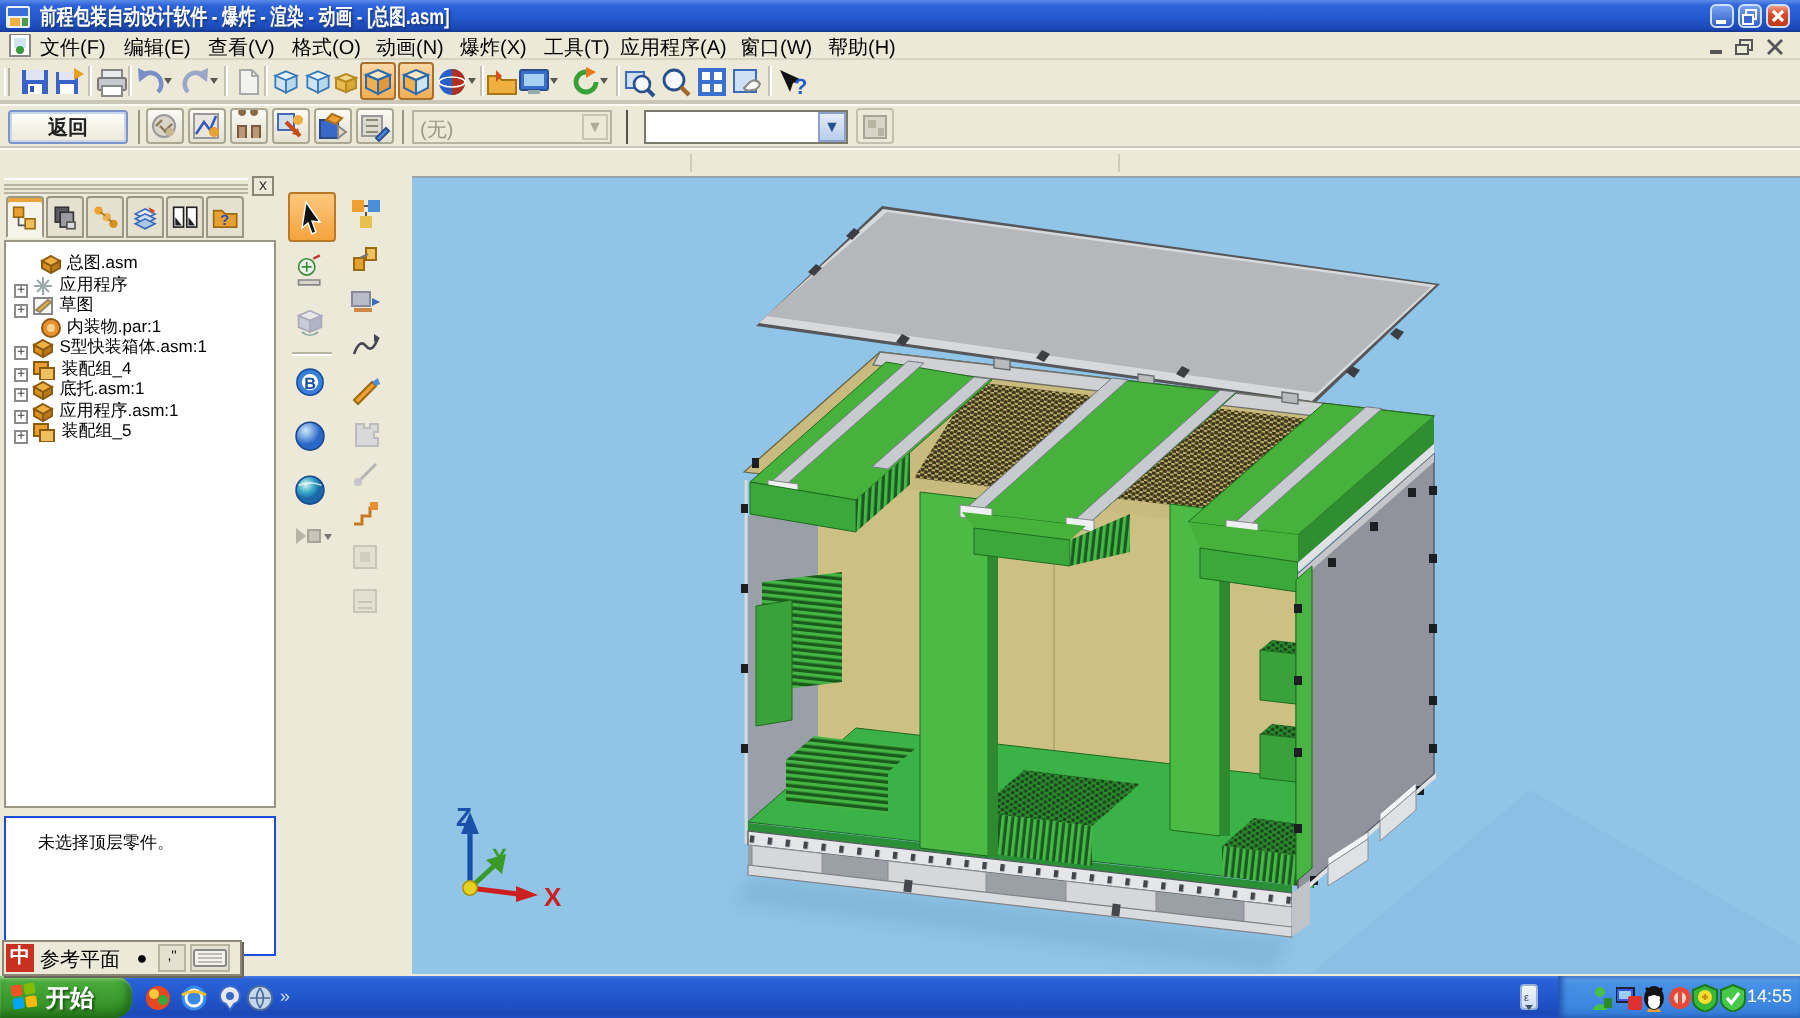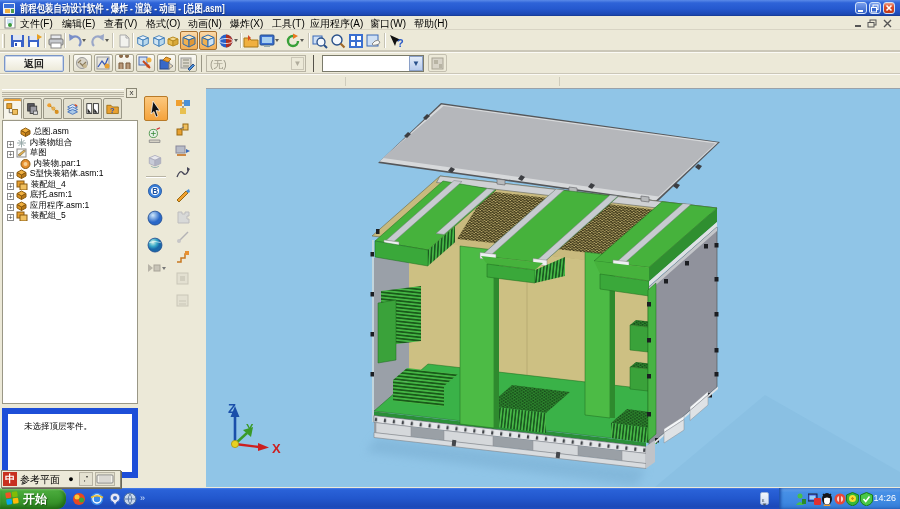--- a/index.html
+++ b/index.html
@@ -22,21 +22,21 @@
 
 #dock{left:0;top:88px;width:206px;height:399px;background:#ece9d8}
 #grip{left:2px;top:1px;width:122px;height:8px;border-top:1px solid #fff;border-bottom:1px solid #b8b4a4;}
 #grip:before{content:"";position:absolute;left:0;top:2px;width:122px;height:1px;background:#b8b4a4;box-shadow:0 2px 0 #b8b4a4}
 #pclose{left:126px;top:0px;width:11px;height:10px;border:1px solid #8a8775;background:#ece9d8;font-size:8px;line-height:8px;text-align:center;color:#333}
 .tab{position:absolute;top:10px;width:19px;height:21px;border:1px solid #9a9786;border-bottom:1px solid #9a9786;background:#e4e1d0;border-radius:2px 2px 0 0}
 .tab.sel{background:#f6f4ea;border-bottom:1px solid #f6f4ea;box-shadow:inset 0 2px 0 #e8a33d}
 #tree{left:2px;top:32px;width:136px;height:284px;background:#fff;border:1px solid #9a9786;font-size:8.5px;overflow:hidden}
 .ti{position:absolute;left:0;height:10px;white-space:nowrap;color:#000}
 .exp{display:inline-block;width:7px;height:7px;border:1px solid #8a8a8a;background:#fff;font-size:7px;line-height:5px;text-align:center;vertical-align:-1px;color:#444}
-#panel2{left:2px;top:320px;width:136px;height:70px;background:#fff;border:6px solid #1d4ed8;font-size:8.5px}
+#panel2{left:2px;top:320px;width:136px;height:70px;background:#fff;border:1px solid #1d4ed8;font-size:8.5px}
 
 .tb2btn{top:1px;width:19px;height:18px;background:linear-gradient(180deg,#fbfaf4,#e4e1d0);border:1px solid #aaa793;border-radius:2px;padding:0px}
 .vbtn{position:absolute;left:144px;width:24px;height:25px}
 .vicon{position:absolute;left:175px;width:16px;height:16px}
 
 #viewport{left:206px;top:88px;width:694px;height:399px;background:#90c5e7}
 
 #ime{left:1px;top:470px;width:120px;height:18px;background:#ece9d8;border:1px solid #8a8775;box-shadow:1px 1px 0 #6a675a;font-size:10px;z-index:30}
 
 #taskbar{left:0;top:488px;width:900px;height:21px;background:linear-gradient(180deg,#4a80e8 0%,#2a62d8 8%,#2257cd 50%,#1c49b8 88%,#1e4ec2 100%);z-index:20}
@@ -291,21 +291,21 @@
           <text x="5" y="13" font-size="9" font-weight="bold" fill="#2a50b8">?</text>
         </svg></div>
     <div class="abs" id="tree">
       <div class="ti" style="top:5px;left:17px"><svg width="11" height="10" style="vertical-align:-2px">
             <path d="M5.5 1 L10 3.5 5.5 6 1 3.5z" fill="#f0b040" stroke="#8a5a10"></path>
             <path d="M1 3.5 V7 L5.5 9.5 V6z" fill="#d89020" stroke="#8a5a10"></path>
             <path d="M10 3.5 V7 L5.5 9.5 V6z" fill="#b87818" stroke="#8a5a10"></path>
           </svg> <span style="vertical-align:1px">总图.asm</span></div>
       <div class="ti" style="top:15.5px;left:4px"><span class="exp">+</span> <svg width="11" height="10" style="vertical-align:-2px">
             <path d="M5.5 0.5 V9.5 M1 5 H10 M2.5 2 L8.5 8 M8.5 2 L2.5 8" stroke="#9aa"></path>
-          </svg> <span style="vertical-align:1px">内装物组合</span></div>
+          </svg> <span style="vertical-align:1px">应用程序</span></div>
       <div class="ti" style="top:26px;left:4px"><span class="exp">+</span> <svg width="11" height="10" style="vertical-align:-2px">
             <rect x="1" y="1" width="9" height="8" fill="#f8f8f4" stroke="#888"></rect>
             <path d="M2 7 L8 2 l1.5 1 L4 8z" fill="#e8b040" stroke="#986"></path>
           </svg> <span style="vertical-align:1px">草图</span></div>
       <div class="ti" style="top:36.5px;left:17px"><svg width="11" height="10" style="vertical-align:-2px">
             <circle cx="5.5" cy="5" r="4.5" fill="#e89030" stroke="#8a5a10"></circle>
             <circle cx="5.5" cy="5" r="2" fill="#f8d090"></circle>
           </svg> <span style="vertical-align:1px">内装物.par:1</span></div>
       <div class="ti" style="top:47px;left:4px"><span class="exp">+</span> <svg width="11" height="10" style="vertical-align:-2px">
             <path d="M5.5 1 L10 3.5 5.5 6 1 3.5z" fill="#f0b040" stroke="#8a5a10"></path>
@@ -680,16 +680,16 @@
         </svg>
       <svg class="abs" style="left:67px;top:4px" width="13" height="14">
           <path d="M6.5 0.5 L12.5 3 V8 Q12.5 12 6.5 13.8 Q0.5 12 0.5 8 V3z" fill="#38b838" stroke="#1a7a1a"></path>
           <circle cx="6.5" cy="6.5" r="3.5" fill="#f8e030"></circle>
           <path d="M5 6.5 h3 M6.5 5 v3" stroke="#c89010" stroke-width="1.2"></path>
         </svg>
       <svg class="abs" style="left:81px;top:4px" width="13" height="14">
           <path d="M6.5 0.5 L12.5 3 V8 Q12.5 12 6.5 13.8 Q0.5 12 0.5 8 V3z" fill="#48c848" stroke="#1a7a1a"></path>
           <path d="M3.5 7 l2.2 2.5 L9.5 4.5" stroke="#fff" stroke-width="1.6" fill="none"></path>
         </svg>
-      <div id="clock">14:26</div>
+      <div id="clock">14:55</div>
     </div>
   </div>
 </div>
 
 </body></html>

